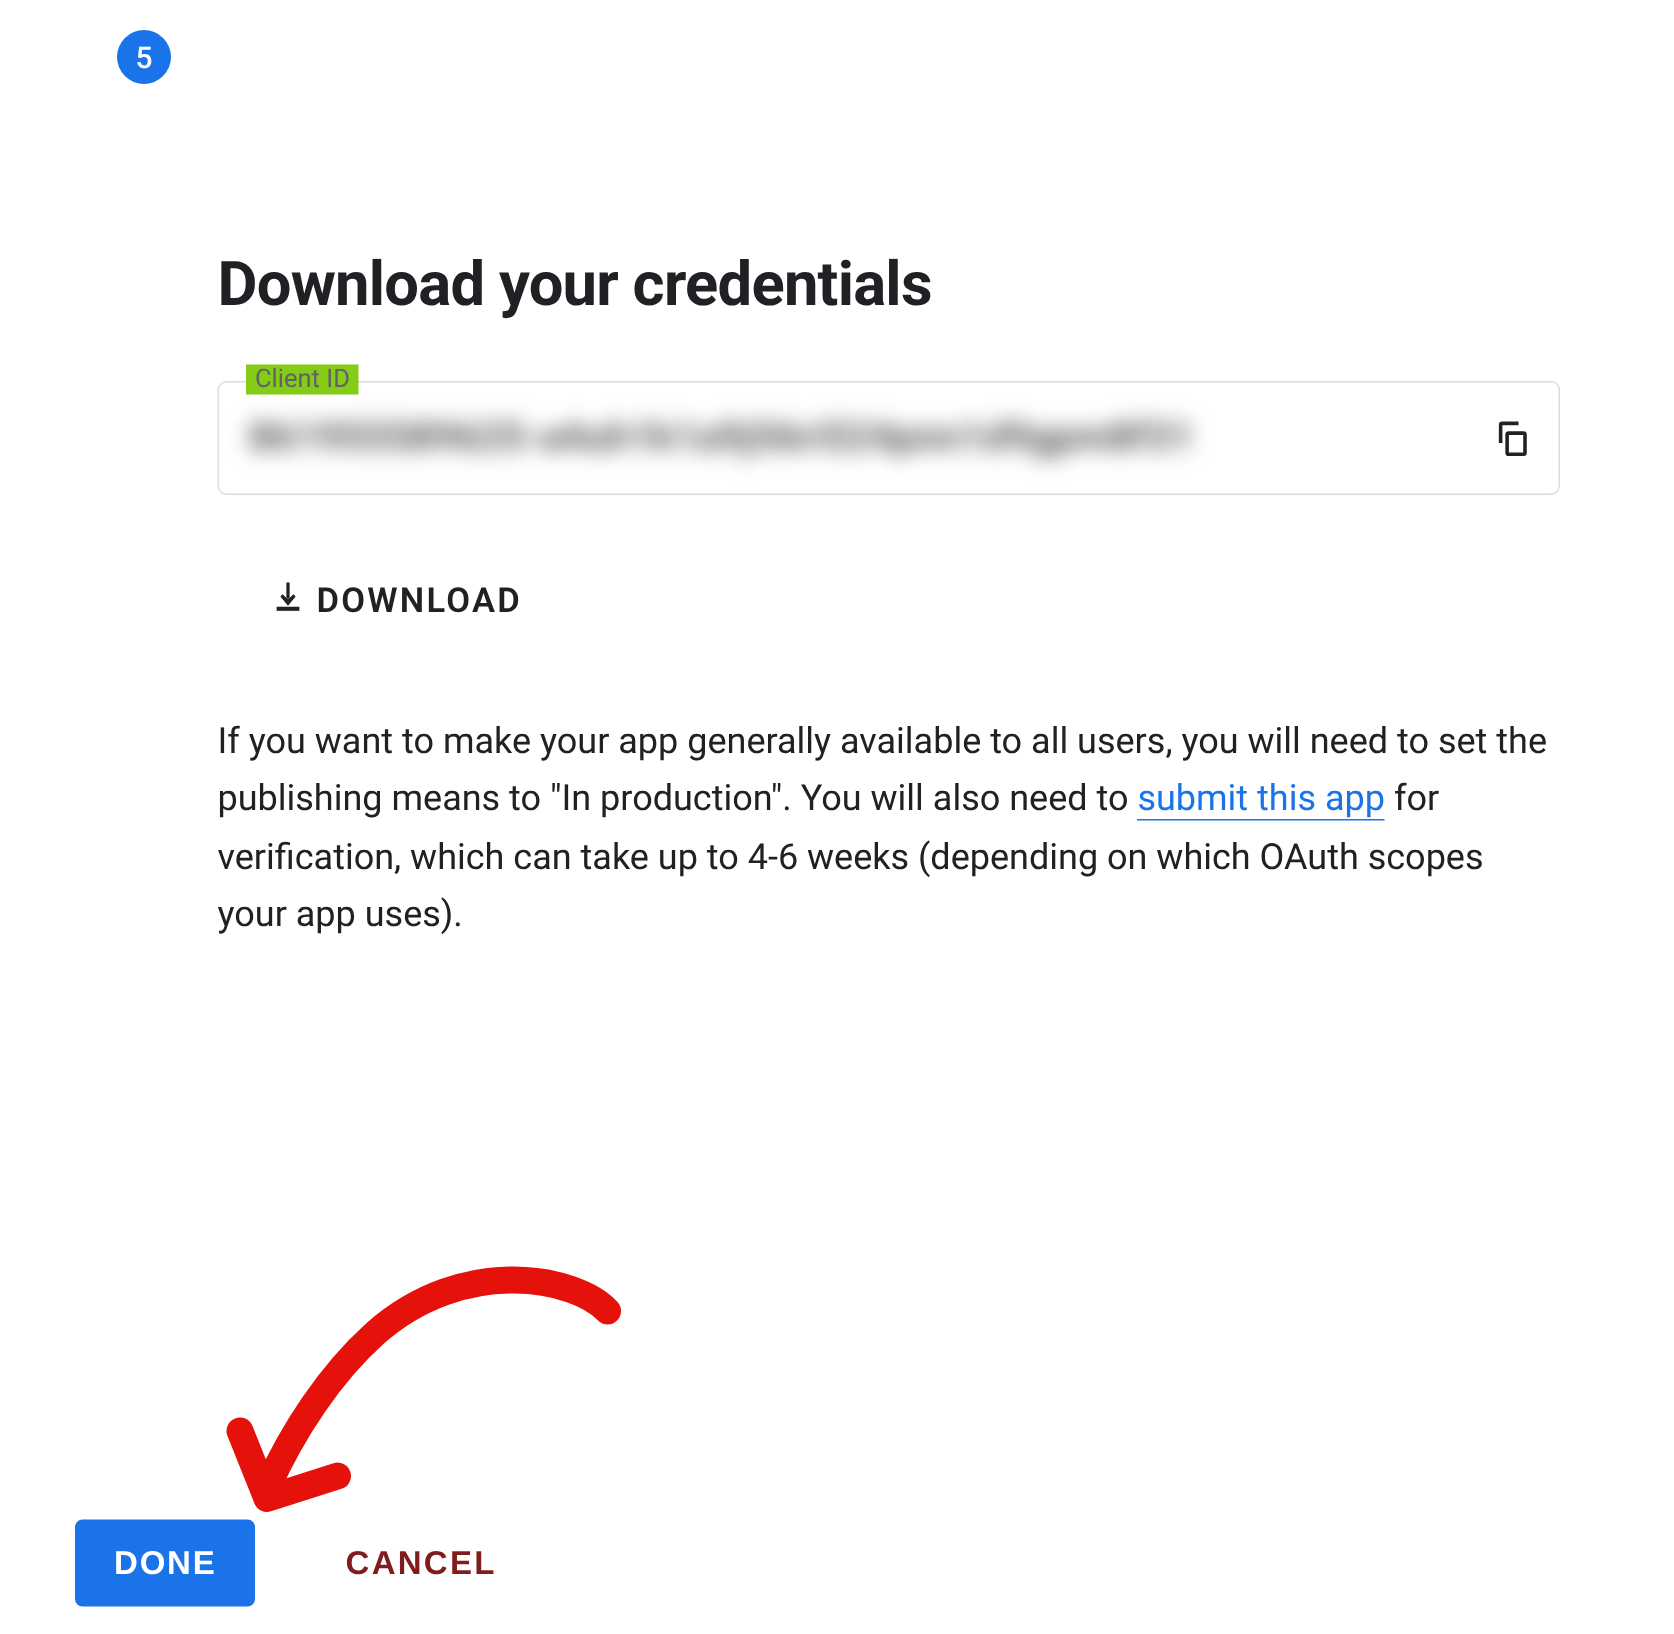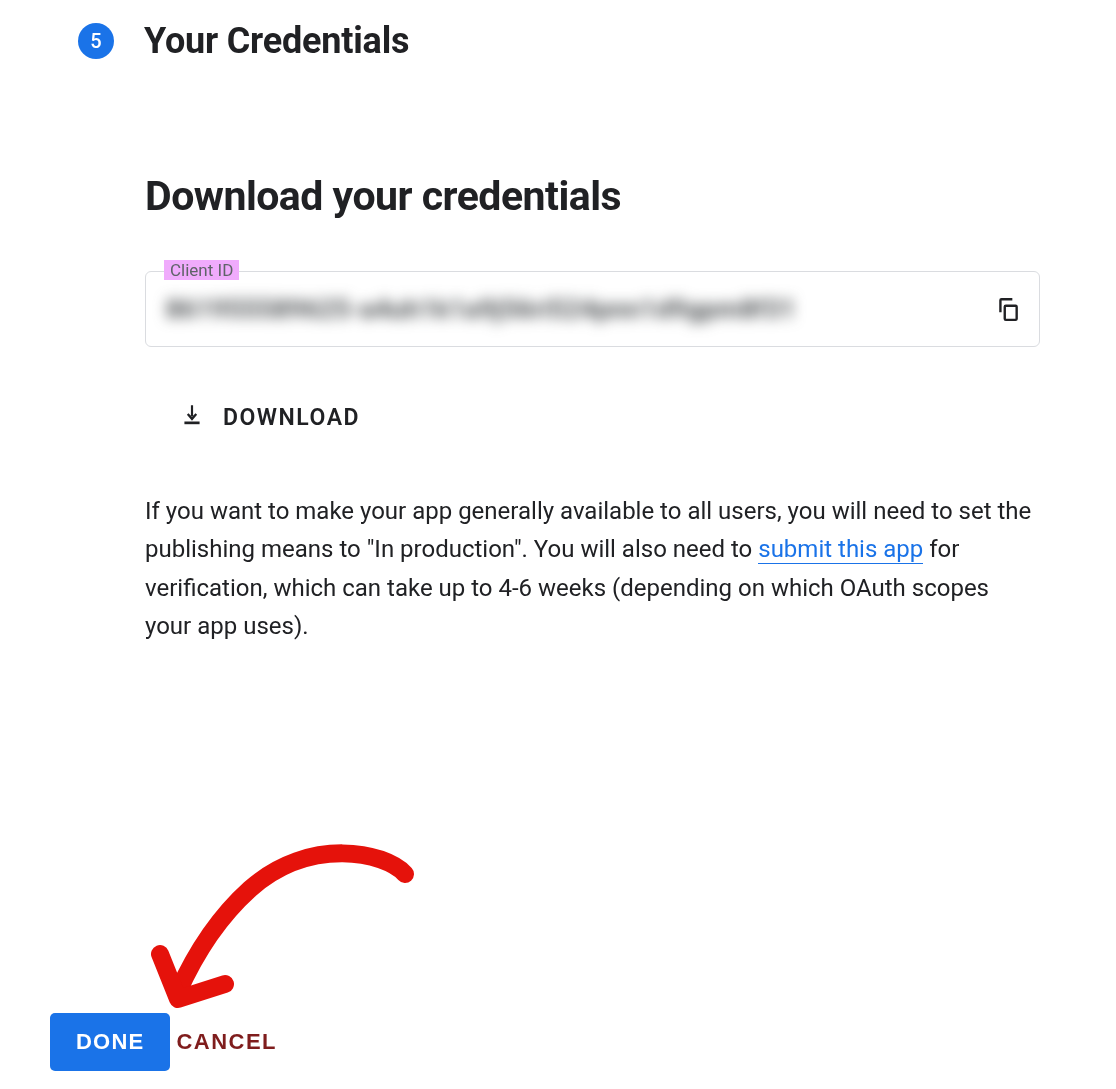--- a/index.html
+++ b/index.html
@@ -33,21 +33,21 @@
     letter-spacing: -0.2px;
   }
   .content {
     margin-left: 145px;
     margin-right: 60px;
     max-width: 895px;
   }
   h2.subtitle {
     font-size: 41px;
     font-weight: 700;
-    margin: 110px 0 51px 0;
+    margin: 110px 0 40px 0;
     letter-spacing: -0.5px;
   }
   .body-text {
     font-size: 24px;
     line-height: 1.55;
     color: #202124;
     margin: 0 0 40px 0;
   }
   a.link {
     color: #1a73e8;
@@ -60,21 +60,21 @@
     border-radius: 6px;
     padding: 22px 60px 22px 20px;
     margin-top: 20px;
     display: flex;
     align-items: center;
   }
   .client-id-label {
     position: absolute;
     top: -12px;
     left: 18px;
-    background: #f0abfc;
+    background: #84cc16;
     padding: 0 6px;
     font-size: 17px;
     color: #5f6368;
   }
   .client-id-value {
     font-size: 26px;
     font-weight: 600;
     color: #3c4043;
     filter: blur(7px);
     letter-spacing: 0.5px;
@@ -86,21 +86,21 @@
     position: absolute;
     right: 18px;
     top: 50%;
     transform: translateY(-50%);
     width: 26px; height: 26px;
     cursor: pointer;
   }
   .download-row {
     display: flex;
     align-items: center;
-    gap: 18px;
+    gap: 6px;
     margin: 55px 0 60px 34px;
     cursor: pointer;
   }
   .download-label {
     font-size: 23px;
     font-weight: 600;
     letter-spacing: 1.5px;
     color: #202124;
   }
   .paragraph {
@@ -108,20 +108,21 @@
     line-height: 1.6;
     color: #202124;
     margin: 0 0 40px 0;
   }
   .actions {
     position: absolute;
     left: 50px;
     bottom: 18px;
     display: flex;
     align-items: center;
+    gap: 54px;
   }
   .btn-primary {
     background: #1a73e8;
     color: #fff;
     font-size: 22px;
     font-weight: 600;
     letter-spacing: 1.2px;
     border: none;
     border-radius: 5px;
     padding: 16px 26px;
@@ -143,21 +144,20 @@
     width: 280px;
     height: 175px;
     pointer-events: none;
   }
 </style>
 </head>
 <body>
 
 <div class="step-row">
   <div class="step-badge">5</div>
-  <div class="step-title">Your Credentials</div>
 </div>
 
 <div class="content">
   <h2 class="subtitle">Download your credentials</h2>
 
 
   <div class="client-id-box">
     <span class="client-id-label">Client ID</span>
     <span class="client-id-value">861955589625-a4uh1k1a9j56ri524pnn1d9gpm8f31</span>
     <span class="copy-icon">

